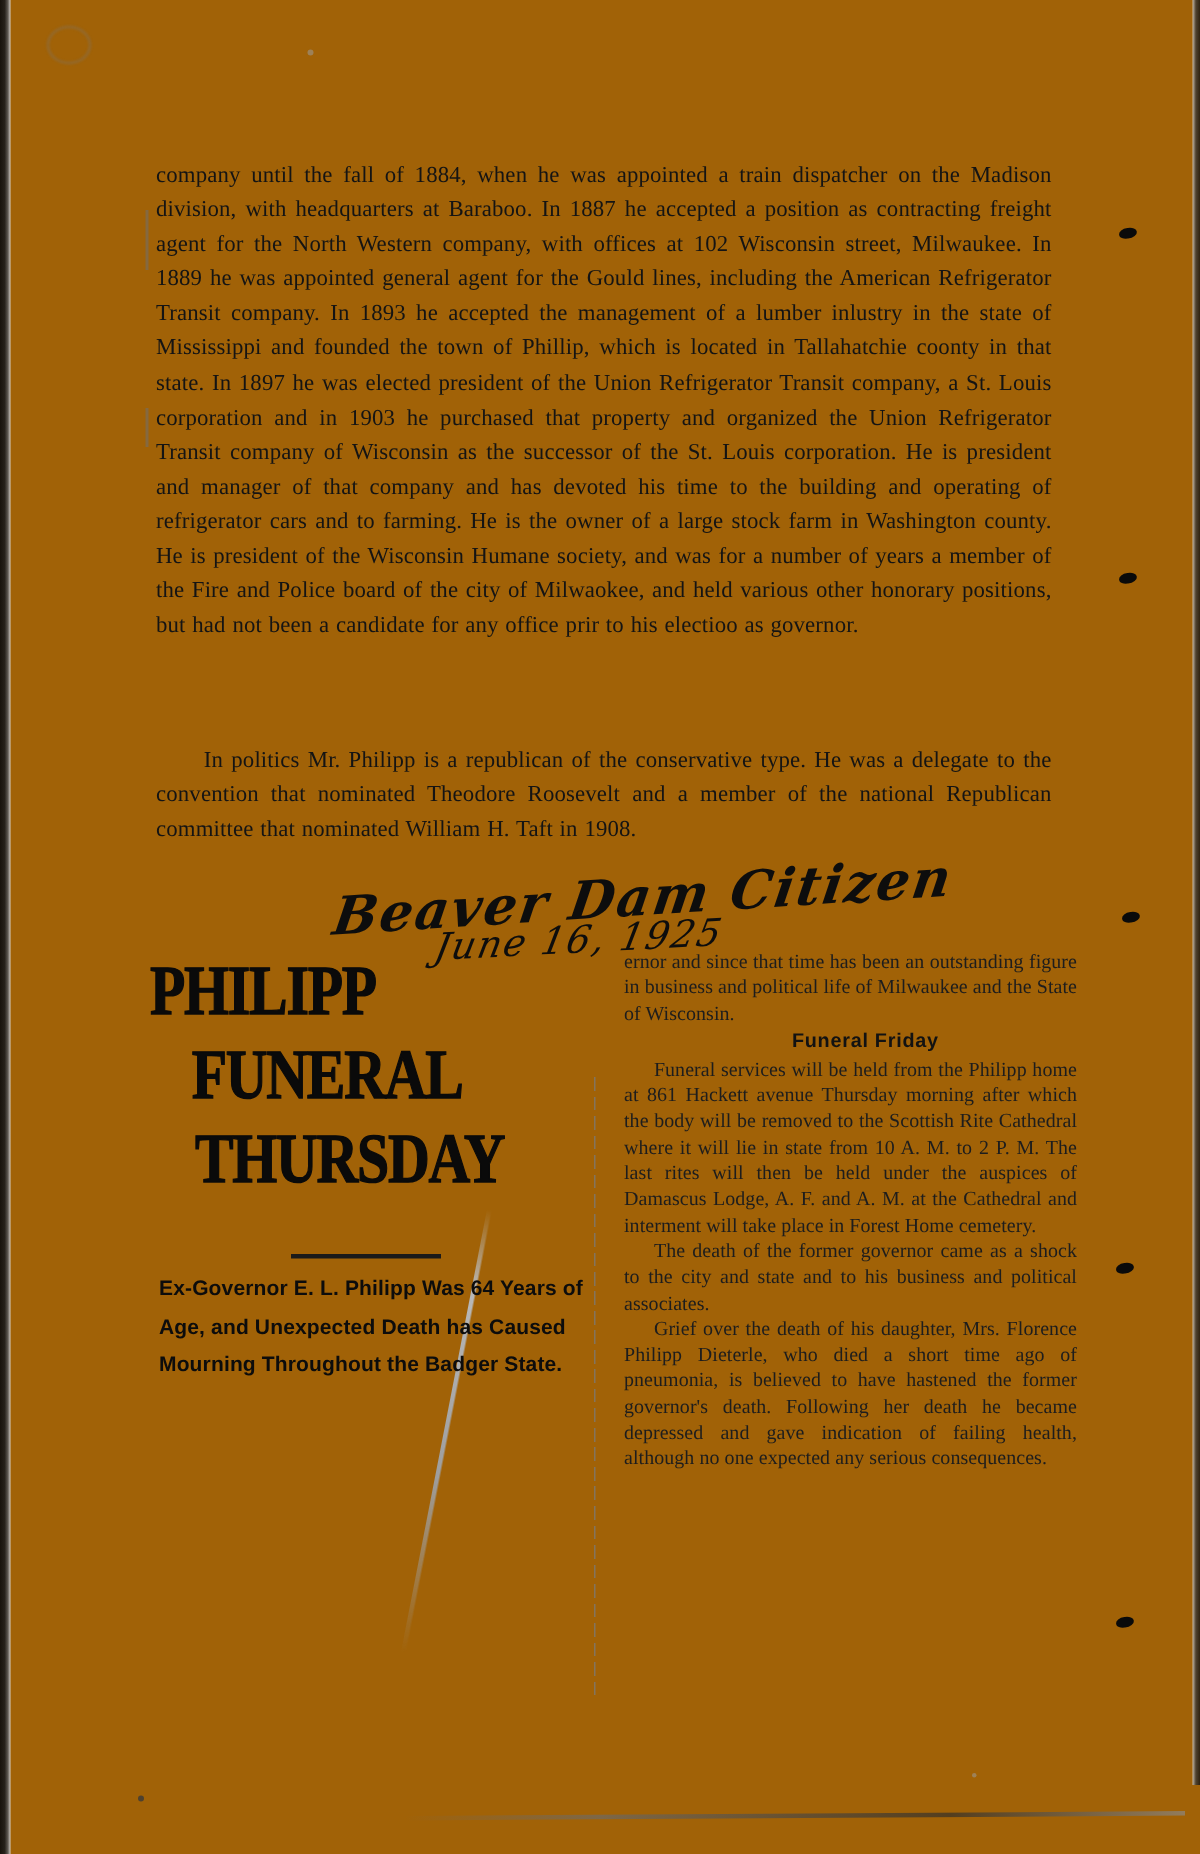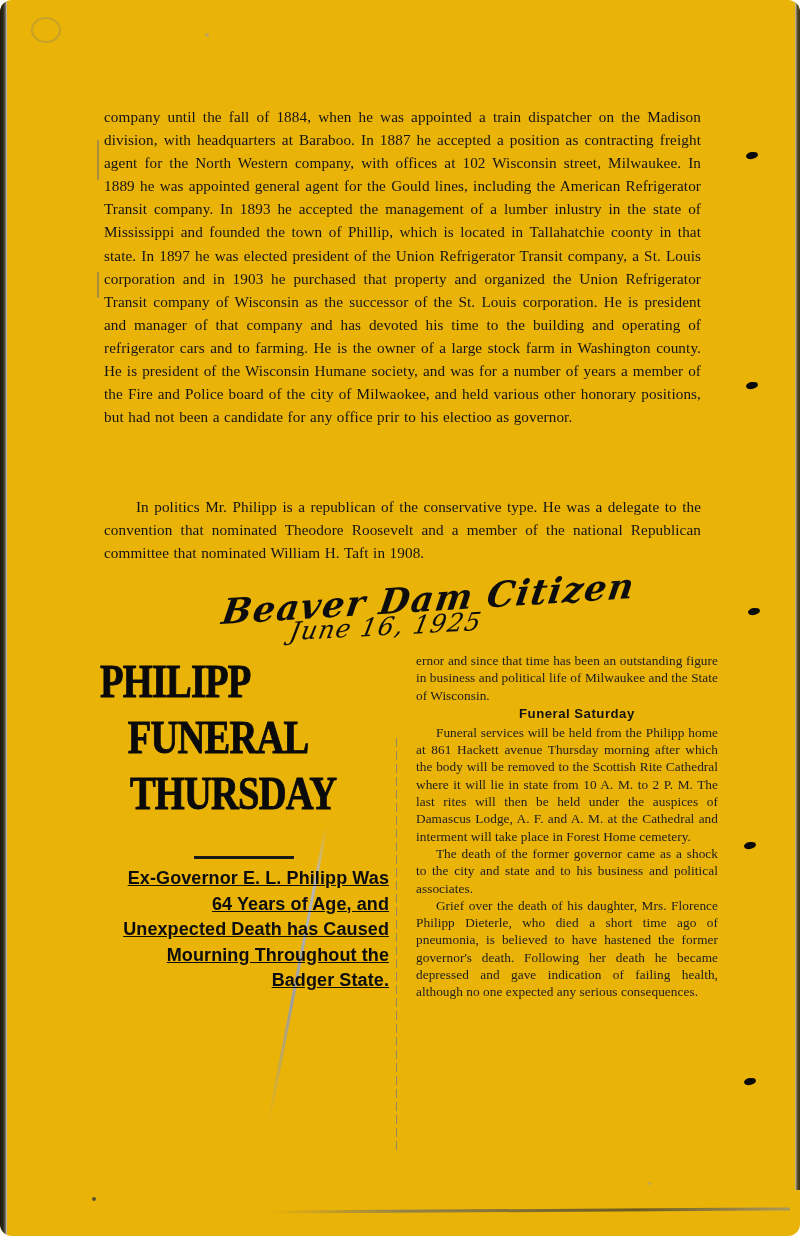--- a/index.html
+++ b/index.html
@@ -5,25 +5,24 @@
 <style>
   html, body {
     margin: 0;
     padding: 0;
     background: #ffffff;
   }
   #page {
     position: relative;
     width: 800px;
     height: 1236px;
-    background: #eab308;
+    background: #a16207;
     overflow: hidden;
     font-family: "Liberation Serif", "DejaVu Serif", serif;
     color: #1a1a1a;
-    border-radius: 12px;
   }
 
   
   .scan-left-edge {
     position: absolute;
     left: 0; top: 0;
     width: 7px; height: 1236px;
     background: linear-gradient(90deg,#0c0c0c 0%,#1c1c1c 45%,#5a5a5a 75%,#d8d8d8 100%);
     opacity: .92;
   }
@@ -106,21 +105,21 @@
     left: 290px; top: 612px;
     font-size: 25px;
     letter-spacing: 1.2px;
     transform: rotate(-3.0deg) skewX(-14deg);
     font-weight: 500;
   }
 
   
   #clipping {
     position: absolute;
-    left: 100px; top: 652px;
+    left: 100px; top: 632px;
     width: 612px; height: 500px;
   }
   .clip-col-rule {
     position: absolute;
     left: 296px; top: 86px;
     width: 1px; height: 414px;
     background: repeating-linear-gradient(180deg,#7a7a7a 0 9px,rgba(255,255,255,0) 9px 13px);
     opacity: .75;
   }
   .clip-crease {
@@ -155,28 +154,27 @@
     position: absolute;
     left: 94px; top: 204px;
     width: 100px; height: 3px;
     background: #1a1a1a;
   }
 
   .subhead {
     position: absolute;
     left: 6px; top: 214px;
     width: 283px;
-    text-align: right;
+    text-align: left;
     font-family: "Liberation Sans", "DejaVu Sans", sans-serif;
     font-weight: 700;
-    font-size: 18px;
+    font-size: 14px;
     line-height: 25.5px;
     letter-spacing: .1px;
     color: #0c0c0c;
-    text-decoration: underline;
   }
 
   
   .clip-col {
     position: absolute;
     font-family: "Liberation Serif", "DejaVu Serif", serif;
     font-size: 13.3px;
     line-height: 17.3px;
     text-align: justify;
     color: #1d1d1d;
@@ -244,20 +242,20 @@
 
     <div class="hl-rule"></div>
 
     <div class="subhead">Ex-Governor E. L. Philipp Was 64 Years of Age, and Unexpected Death has Caused Mourning Throughout the Badger State.</div>
 
     <div class="clip-col" id="clip-col-left">
     </div>
 
     <div class="clip-col" id="clip-col-right">
       <p class="no-indent">ernor and since that time has been an outstanding figure in business and political life of Milwaukee and the State of Wisconsin.</p>
-      <p class="clip-sub">Funeral Saturday</p>
+      <p class="clip-sub">Funeral Friday</p>
       <p>Funeral services will be held from the Philipp home at 861 Hackett avenue Thursday morning after which the body will be removed to the Scottish Rite Cathedral where it will lie in state from 10 A. M. to 2 P. M. The last rites will then be held under the auspices of Damascus Lodge, A. F. and A. M. at the Cathedral and interment will take place in Forest Home cemetery.</p>
       <p>The death of the former governor came as a shock to the city and state and to his business and political associates.</p>
       <p>Grief over the death of his daughter, Mrs. Florence Philipp Dieterle, who died a short time ago of pneumonia, is believed to have hastened the former governor's death. Following her death he became depressed and gave indication of failing health, although no one expected any serious consequences.</p>
     </div>
 
   </div>
 </div>
 
 </body></html>

